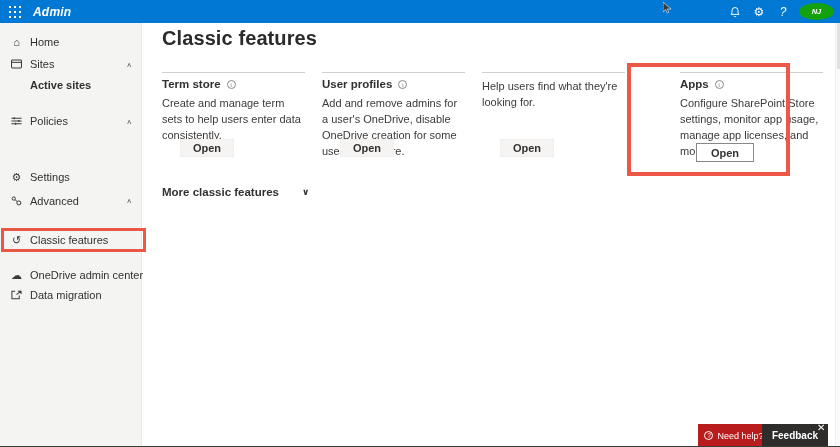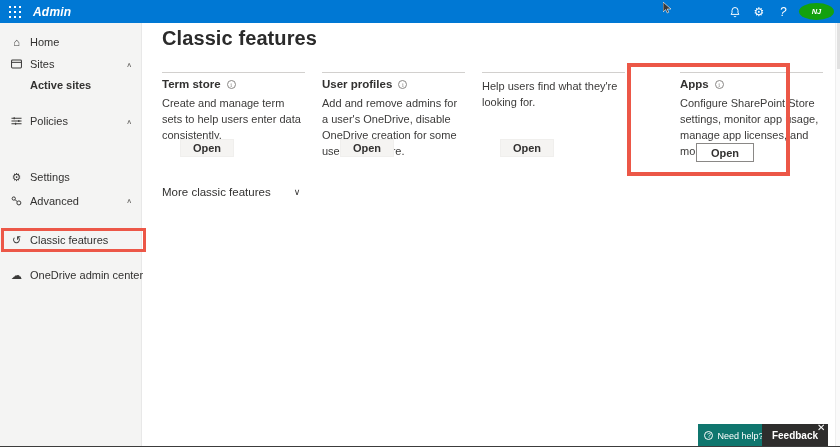--- a/index.html
+++ b/index.html
@@ -81,29 +81,29 @@
     position:absolute; left:8px; top:66px; width:54px; height:18px;
     background:#f5f4f2; border:1px solid #f0efed; font-size:11px; color:#323130;
     display:flex; align-items:center; justify-content:center; cursor:pointer;
     font-family:inherit; font-weight:600;margin-left:10px;
   }
   .card.highlighted .open-btn {
     left:6px; top:70px; width:58px; height:19px;
     background:#ffffff; border:1px solid #8a8886;
   }
   .more-link {
-    position:absolute; left:162px; top:186px; font-size:11.5px; font-weight:400;
+    position:absolute; left:162px; top:186px; font-size:11.5px; font-weight:700;
     color:#323130; cursor:pointer; display:flex; align-items:center; gap:23px;
   }
   .more-link .chev-down { font-size:9px; color:#323130; }
 
   
   .need-help-btn {
     position:absolute; left:698px; top:424px; width:72px; height:23px;
-    background:#0f766e; color:#fff; font-size:9px; border:none; cursor:pointer;
+    background:#b91c1c; color:#fff; font-size:9px; border:none; cursor:pointer;
     display:flex; align-items:center; justify-content:center; gap:4px;
     font-family:inherit;
   }
   .need-help-btn .q-circle {
     width:9px; height:9px; border:1px solid #fff; border-radius:50%;
     font-size:6.5px; line-height:7.5px; text-align:center; flex:none;
   }
   .feedback-btn {
     position:absolute; left:762px; top:424px; width:66px; height:23px;
     background:#2e2d2c; color:#fff; font-size:10px; font-weight:700; border:none;
@@ -206,20 +206,29 @@
   <div class="nav-item" style="top:207px">
     <span class="nicon">↺</span>
     <span class="nlabel">Classic features</span>
   </div>
 
   <div class="nav-item" style="top:242px">
     <span class="nicon">☁</span>
     <span class="nlabel">OneDrive admin center</span>
   </div>
 
+  <div class="nav-item" style="top:262px">
+    <span class="nicon">
+      <svg width="11" height="10" viewBox="0 0 12 10" fill="none" stroke="#3b3a39" stroke-width="1.1">
+          <path d="M4.5 1 H1 V9 H9 V5.5"></path>
+          <path d="M6 4.5 L11 0.8 M7.5 0.8 H11 V3.8"></path>
+        </svg>
+    </span>
+    <span class="nlabel">Data migration</span>
+  </div>
 </div>
 
 <div class="annotation-box" style="left:1px; top:228px; width:145px; height:24px;"></div>
 
 <h1 class="page-title">Classic features</h1>
 
 <div class="card" style="left:162px;">
   <div class="card-title-row">
     <span class="card-title">Term store</span>
     <span class="info-icon">i</span>

